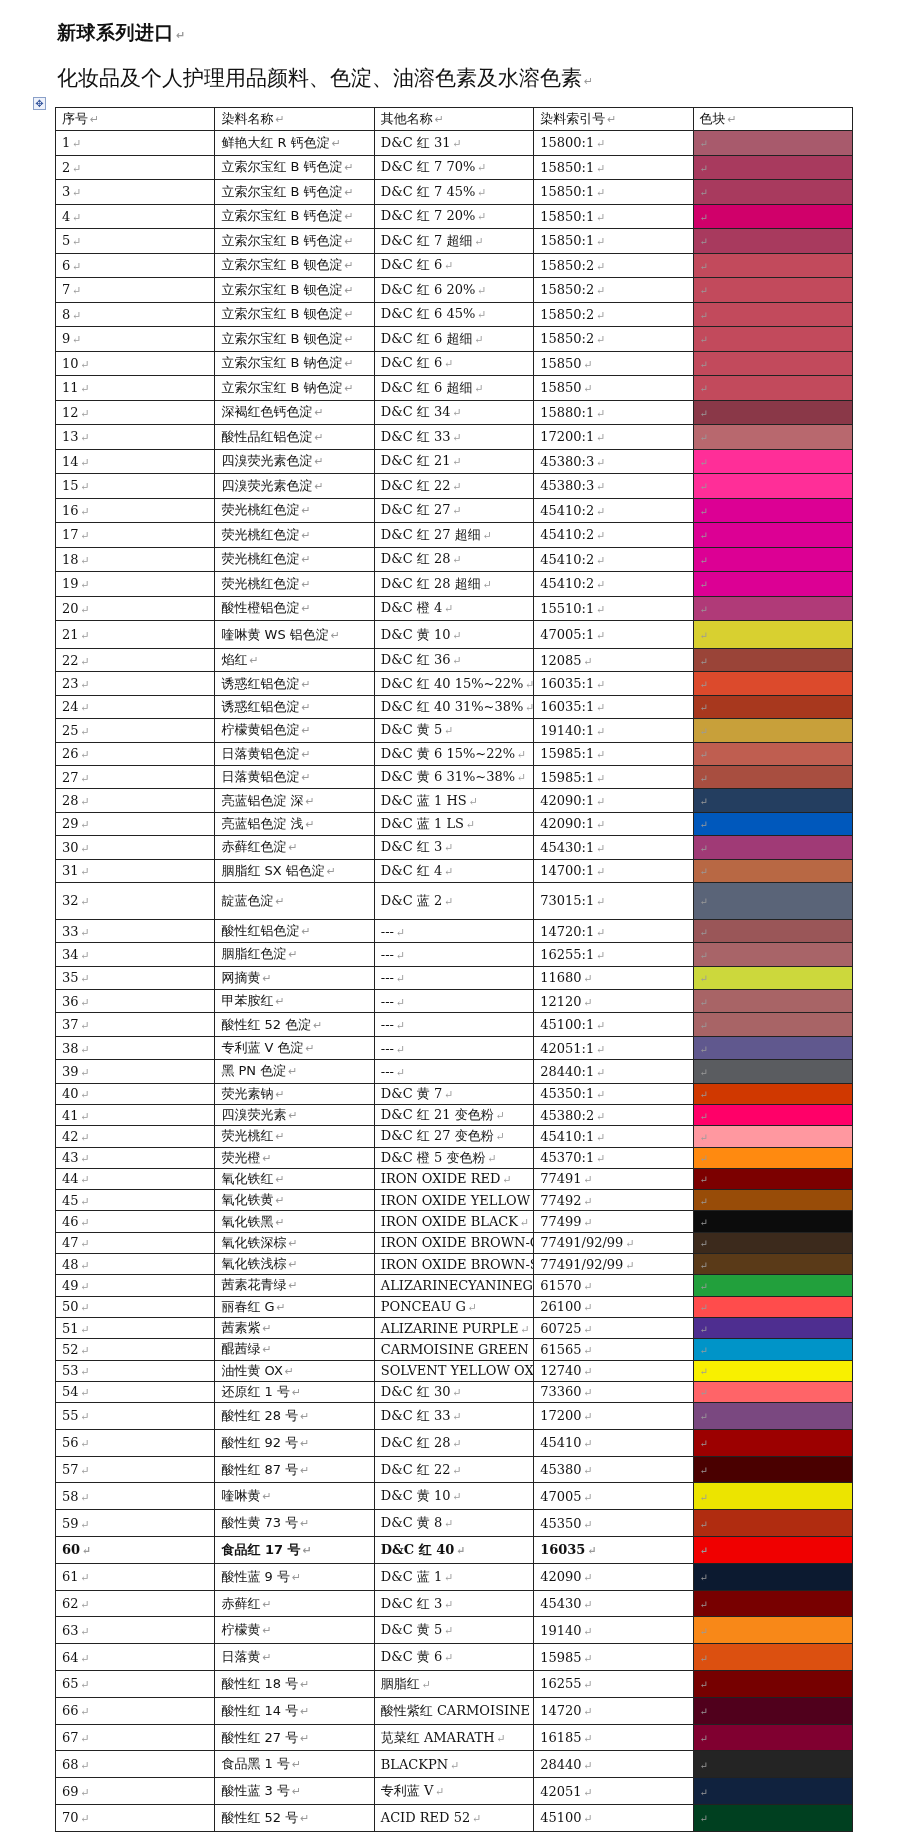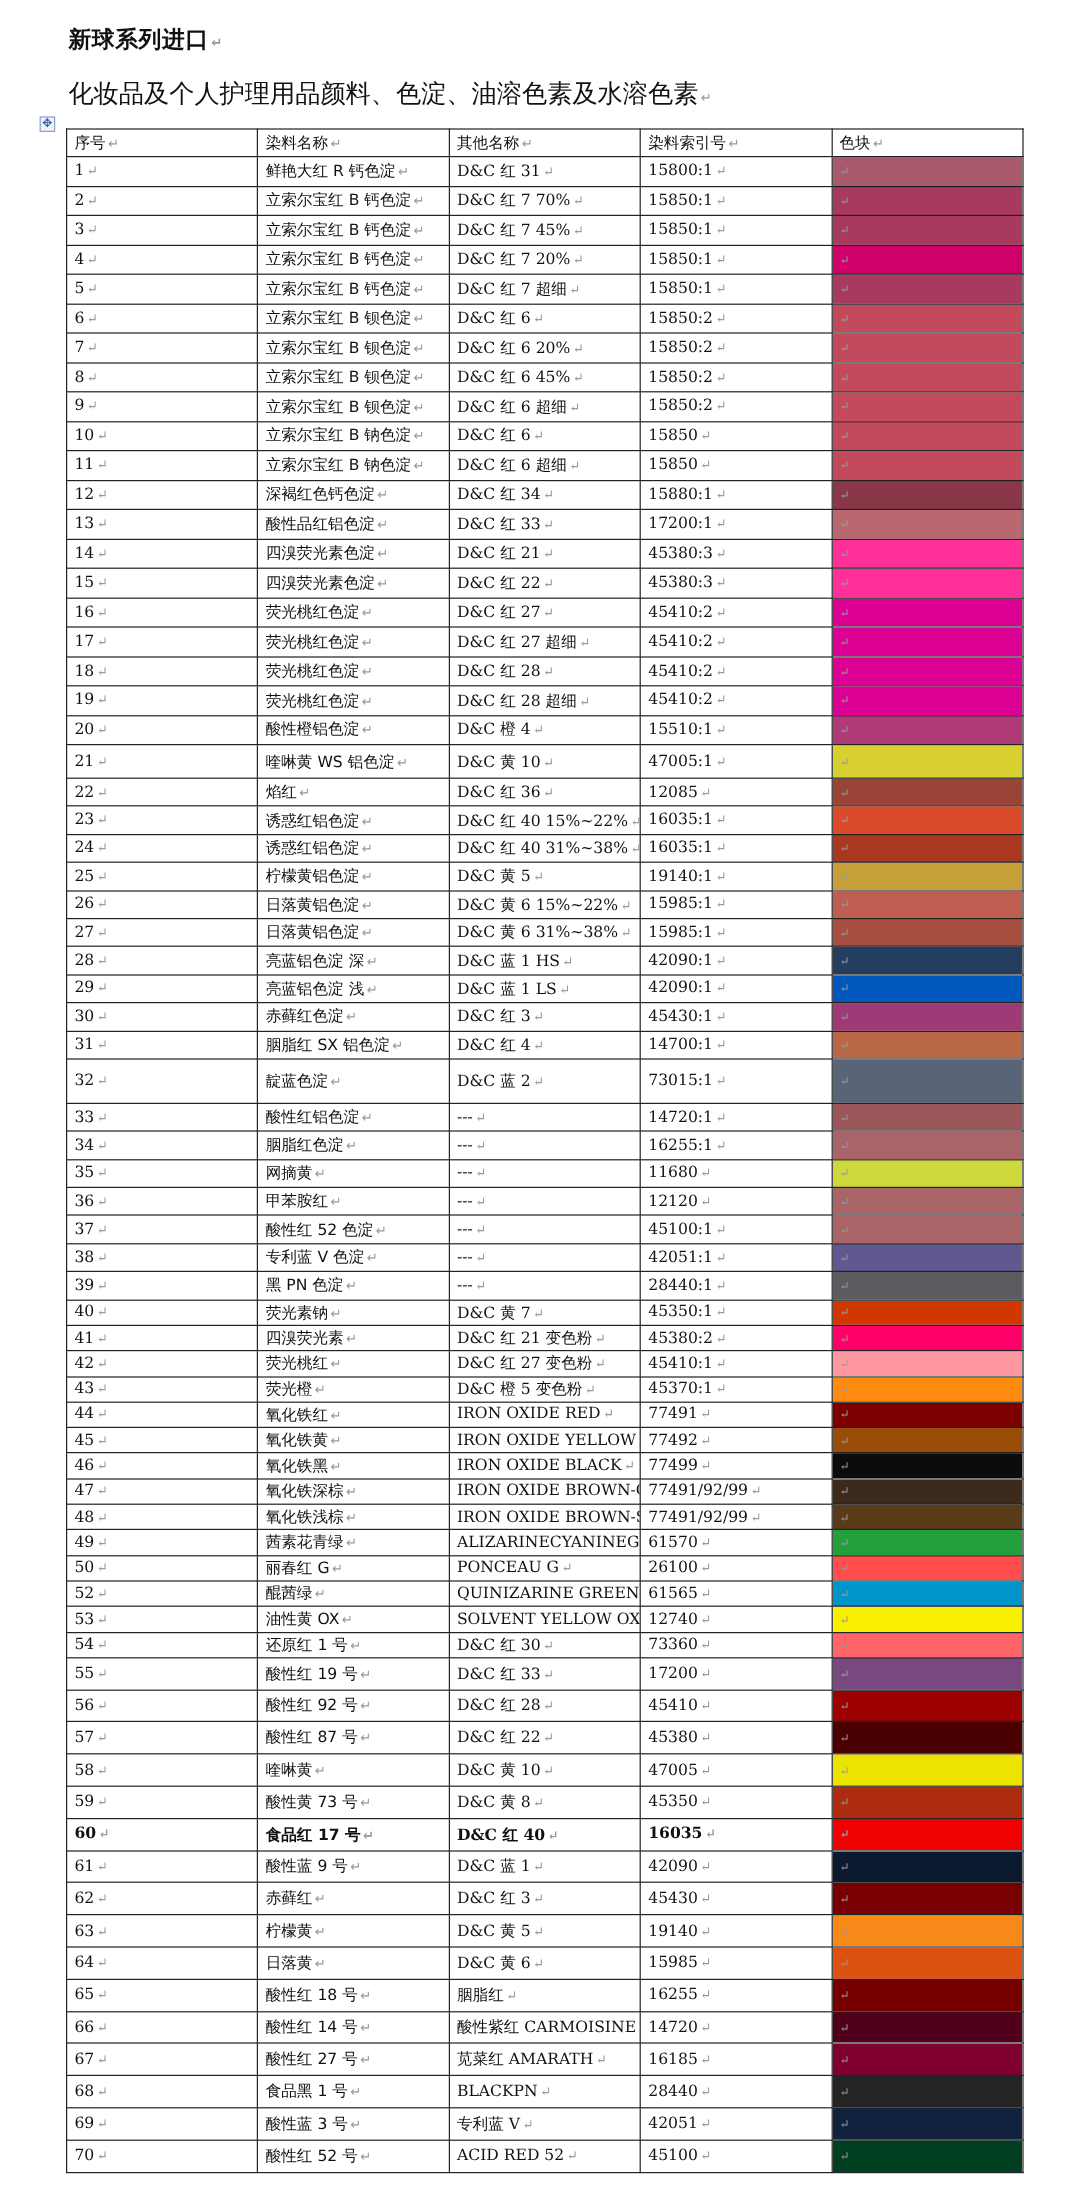--- a/index.html
+++ b/index.html
@@ -380,43 +380,50 @@
         <td class="c5" style="background: rgb(34, 160, 60);"><span class="swatch-pm">↵</span></td>
       </tr>
       <tr style="height: 21.3px;">
         <td class="c1"><span>50</span><span class="pm">↵</span></td>
         <td class="c2"><span>丽春红 G</span><span class="pm">↵</span></td>
         <td class="c3"><span>PONCEAU G</span><span class="pm">↵</span></td>
         <td class="c4"><span>26100</span><span class="pm">↵</span></td>
         <td class="c5" style="background: rgb(255, 76, 76);"><span class="swatch-pm">↵</span></td>
       </tr>
       <tr style="height: 21.3px;">
+        <td class="c1"><span>51</span><span class="pm">↵</span></td>
+        <td class="c2"><span>茜素紫</span><span class="pm">↵</span></td>
+        <td class="c3"><span>ALIZARINE PURPLE</span><span class="pm">↵</span></td>
+        <td class="c4"><span>60725</span><span class="pm">↵</span></td>
+        <td class="c5" style="background: rgb(78, 46, 144);"><span class="swatch-pm">↵</span></td>
+      </tr>
+      <tr style="height: 21.3px;">
         <td class="c1"><span>52</span><span class="pm">↵</span></td>
         <td class="c2"><span>醌茜绿</span><span class="pm">↵</span></td>
-        <td class="c3"><span>QUINIZARINE GREEN</span></td>
+        <td class="c3"><span>CARMOISINE GREEN</span></td>
         <td class="c4"><span>61565</span><span class="pm">↵</span></td>
         <td class="c5" style="background: rgb(0, 148, 200);"><span class="swatch-pm">↵</span></td>
       </tr>
       <tr style="height: 21.3px;">
         <td class="c1"><span>53</span><span class="pm">↵</span></td>
         <td class="c2"><span>油性黄 OX</span><span class="pm">↵</span></td>
         <td class="c3"><span>SOLVENT YELLOW OX</span></td>
         <td class="c4"><span>12740</span><span class="pm">↵</span></td>
         <td class="c5" style="background: rgb(248, 240, 0);"><span class="swatch-pm">↵</span></td>
       </tr>
       <tr style="height: 21.3px;">
         <td class="c1"><span>54</span><span class="pm">↵</span></td>
         <td class="c2"><span>还原红 1 号</span><span class="pm">↵</span></td>
         <td class="c3"><span>D&amp;C 红 30</span><span class="pm">↵</span></td>
         <td class="c4"><span>73360</span><span class="pm">↵</span></td>
         <td class="c5" style="background: rgb(255, 100, 104);"><span class="swatch-pm">↵</span></td>
       </tr>
       <tr style="height: 26.8px;">
         <td class="c1"><span>55</span><span class="pm">↵</span></td>
-        <td class="c2"><span>酸性红 19 号</span><span class="pm">↵</span></td>
+        <td class="c2"><span>酸性红 28 号</span><span class="pm">↵</span></td>
         <td class="c3"><span>D&amp;C 红 33</span><span class="pm">↵</span></td>
         <td class="c4"><span>17200</span><span class="pm">↵</span></td>
         <td class="c5" style="background: rgb(122, 72, 128);"><span class="swatch-pm">↵</span></td>
       </tr>
       <tr style="height: 26.8px;">
         <td class="c1"><span>56</span><span class="pm">↵</span></td>
         <td class="c2"><span>酸性红 92 号</span><span class="pm">↵</span></td>
         <td class="c3"><span>D&amp;C 红 28</span><span class="pm">↵</span></td>
         <td class="c4"><span>45410</span><span class="pm">↵</span></td>
         <td class="c5" style="background: rgb(156, 0, 0);"><span class="swatch-pm">↵</span></td>

